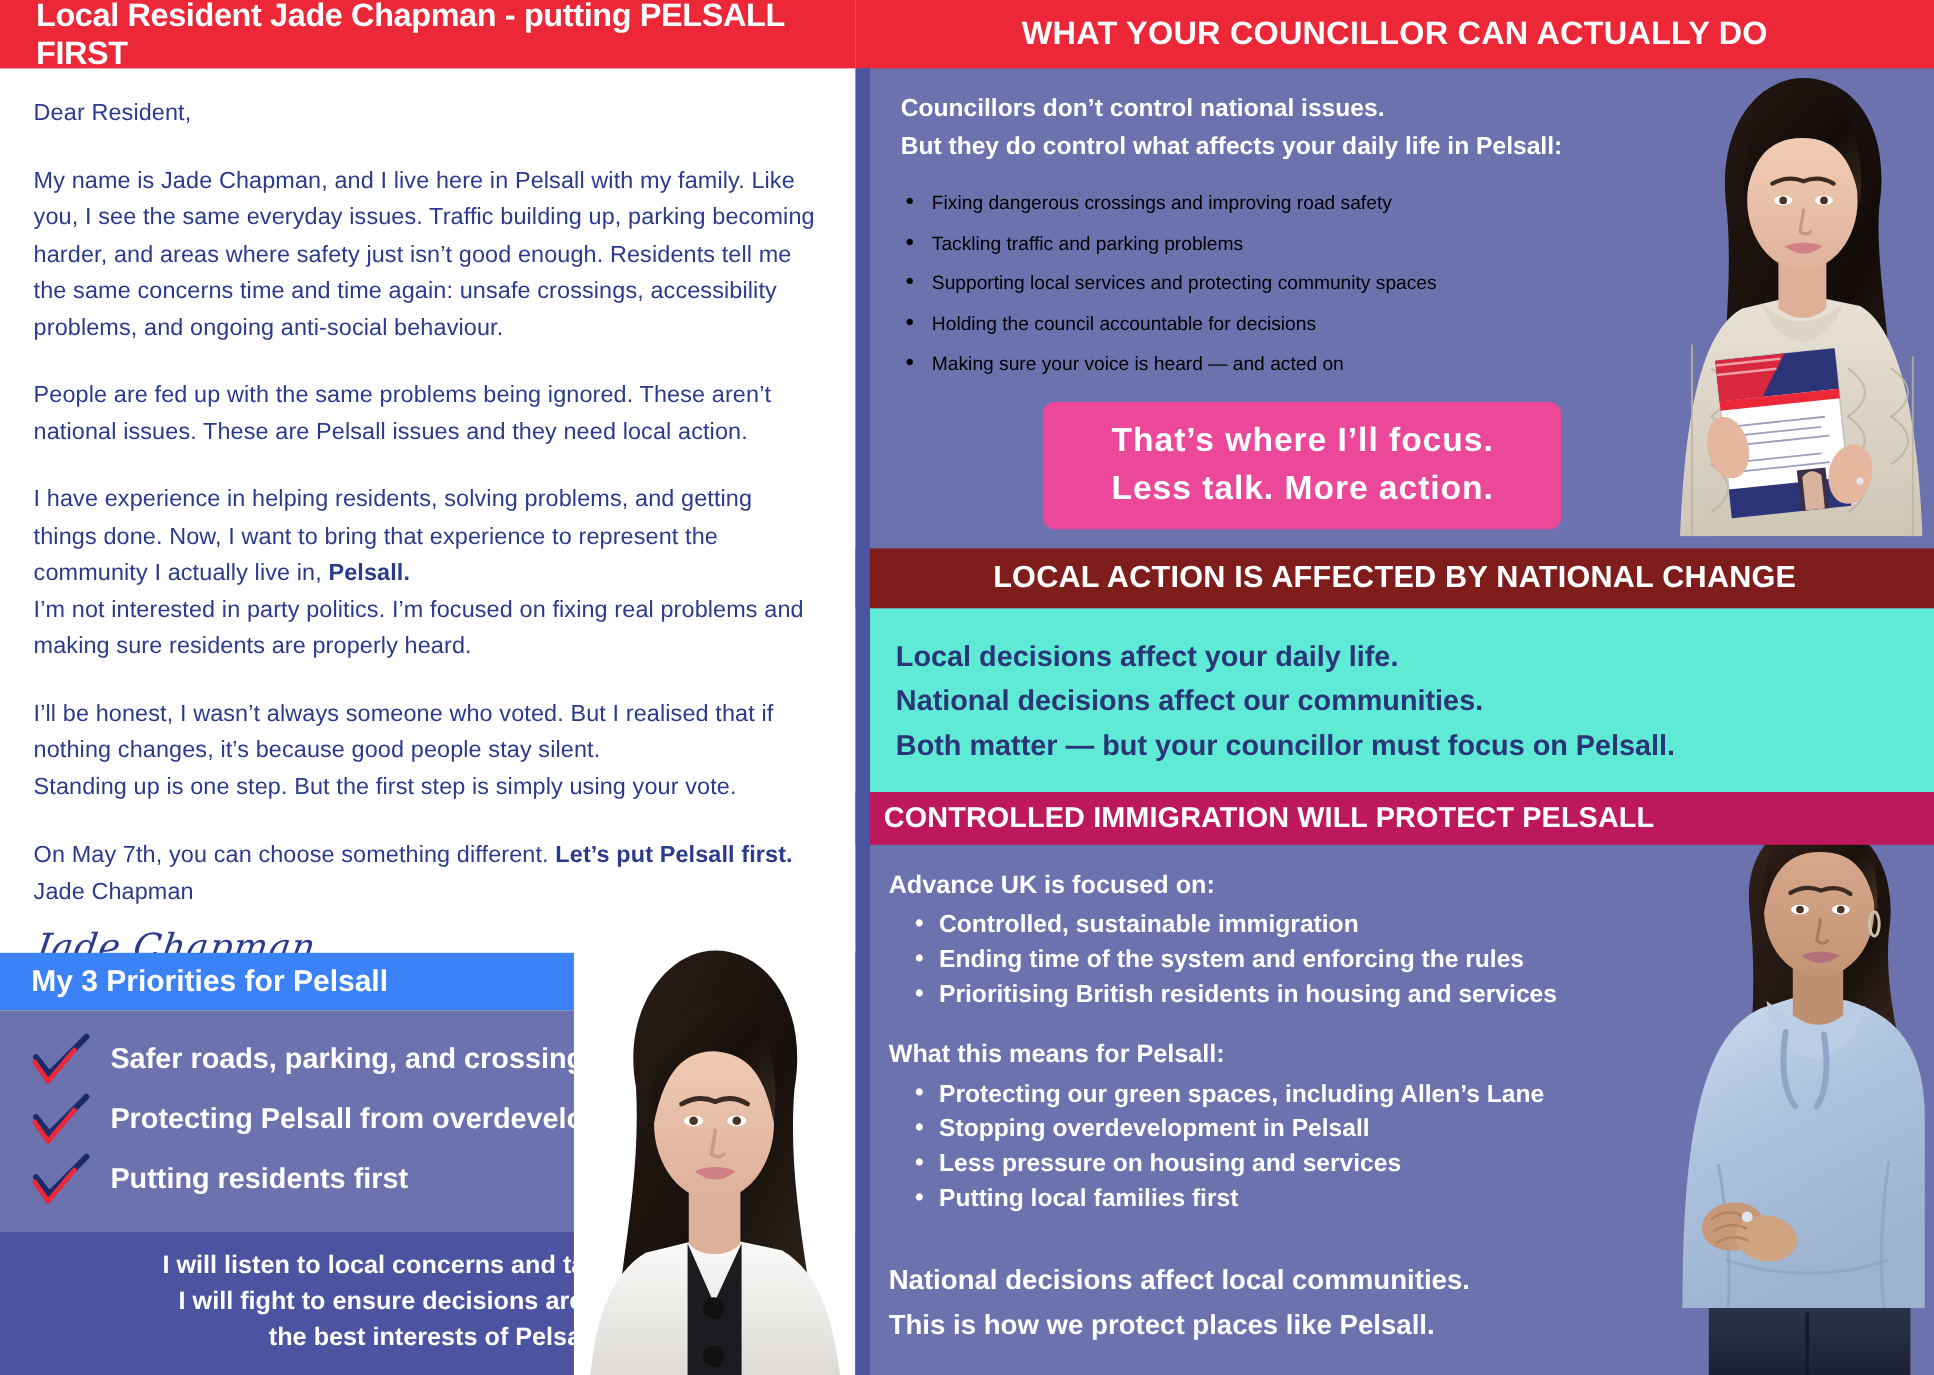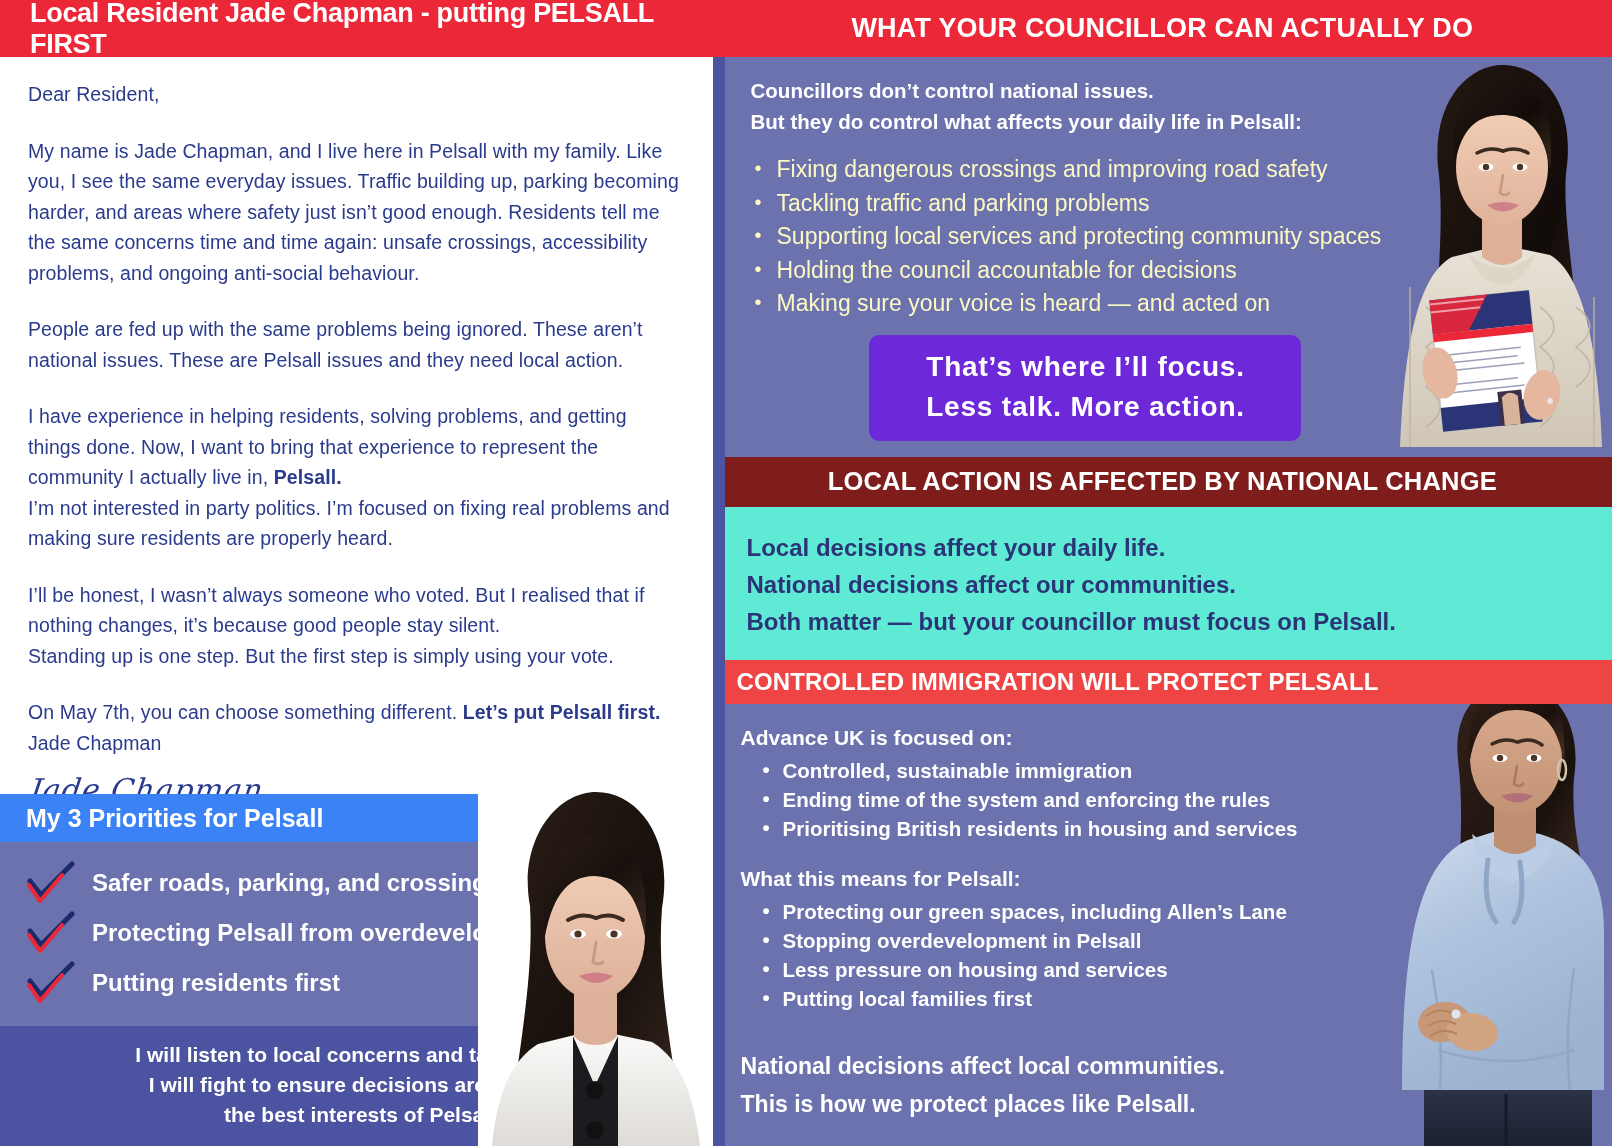--- a/index.html
+++ b/index.html
@@ -80,30 +80,30 @@
   .r-header {
     height:57px; background:#EC2737; color:#fff;
     display:flex; align-items:center; justify-content:center;
   }
   .r-header .htxt { font-size:27px; font-weight:bold; letter-spacing:0.2px; }
 
   .sec-a { position:relative; padding:18px 20px 0 38px; }
   .sec-a .lead { color:#fff; font-size:20.5px; font-weight:bold; line-height:31px; }
   .sec-a ul { list-style:none; margin-top:16px; }
   .sec-a li {
-    color:#fef9c3; font-size:23px; line-height:33.5px;
+    color:#000000; font-size:16px; line-height:33.5px;
     padding-left:26px; position:relative;
   }
   .sec-a li::before {
     content:"•"; position:absolute; left:4px; top:-1px; font-size:20px;
   }
 
   .focus-box {
     margin:14px 0 0 118px; width:432px;
-    background:#6d28d9; border-radius:10px;
+    background:#ec4899; border-radius:10px;
     padding:12px 20px 14px 22px;
   }
   .focus-box div {
     color:#fff; font-size:28px; font-weight:bold; line-height:40px;
     letter-spacing:0.8px; text-align:center;
   }
 
   .r-photo-top {
     position:absolute; right:0; top:57px; width:222px; height:390px;
     overflow:hidden; z-index:4;
@@ -117,21 +117,21 @@
   .band-navy .btxt { color:#fff; font-size:25.5px; font-weight:bold; letter-spacing:0.2px; }
 
   .white-box {
     background:#5eead4; padding:22px 20px 20px 34px; position:relative; z-index:6;
   }
   .white-box div {
     color:#2A3477; font-size:24px; font-weight:bold; line-height:37px;
   }
 
   .band-red {
-    height:44px; background:#ef4444;
+    height:44px; background:#be185d;
     display:flex; align-items:center; padding-left:24px;
     position:relative; z-index:6;
   }
   .band-red .btxt { color:#fff; font-size:24px; font-weight:bold; letter-spacing:0.1px; }
 
   .sec-b { position:relative; padding:22px 20px 0 28px; }
   .sec-b .hd { color:#fff; font-size:21px; font-weight:bold; margin-bottom:6px; }
   .sec-b ul { list-style:none; margin:0 0 0 18px; }
   .sec-b li {
     color:#fff; font-size:20.5px; font-weight:bold; line-height:29px;

